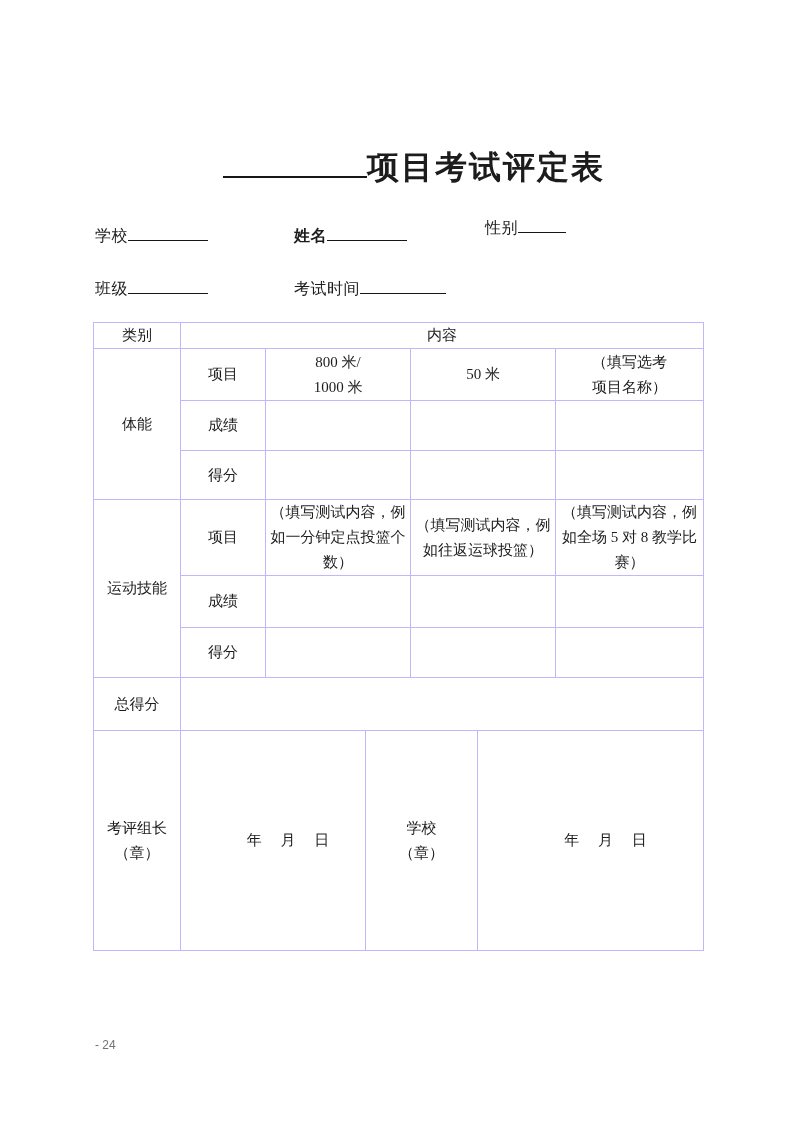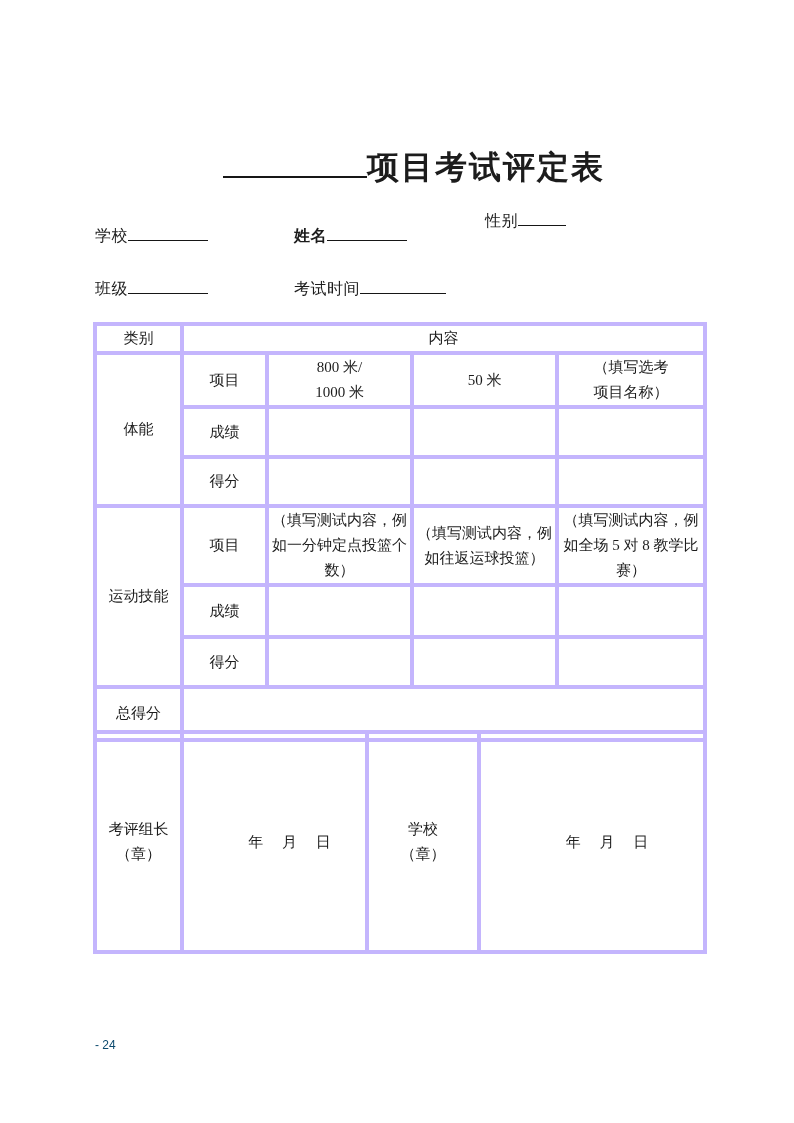--- a/index.html
+++ b/index.html
@@ -22,21 +22,21 @@
   .blank {
     display:inline-block; height:1em; border-bottom:1px solid #161616;
   }
   .w80 { width:80px; } .w48 { width:48px; } .w86 { width:86px; } .w78 { width:78px; }
   
   table.grid {
     position:absolute; left:93px; border-collapse:collapse; table-layout:fixed;
     font-size:15px;
   }
   table.grid td {
-    border:4px solid #c4b5fd; text-align:center; vertical-align:middle;
+    border:1px solid #c4b5fd; text-align:center; vertical-align:middle;
     padding:0; line-height:25px; overflow:hidden;
   }
   .t1 { top:322px; width:610px; }
   .t2 { top:730px; width:610px; }
   .r1 { height:26px; } .r2 { height:52px; } .r3 { height:50px; }
   .r4 { height:49px; } .r5 { height:76px; } .r6 { height:52px; }
   .r7 { height:50px; } .r8 { height:53px; } .r9 { height:220px; }
   td.pre { white-space:pre-line; }
   td.desc {
     text-align:justify; text-justify:inter-ideograph;
@@ -44,39 +44,39 @@
   }
   td.sig { line-height:31px; }
   td.date {
     vertical-align:bottom; text-align:right;
     padding:0 5px 32px 0; white-space:pre;
   }
   
   .footer {
     position:absolute; left:95px; top:1038px;
     font-family:"Liberation Sans","DejaVu Sans",sans-serif;
-    font-size:12px; color:#0c4a6e;
+    font-size:12px; color:#737373;
   }
 </style>
 </head>
 <body>
 
 <div class="page">
 
   <div class="title-row">
     <span class="title-blank"></span><span class="title-text">项目考试评定表</span>
   </div>
 
   <div class="field" style="left:95px; top:224px;">
     <span>学校</span><span class="blank w80"></span>
   </div>
   <div class="field" style="left:294px; top:224px;font-weight:bold;">
     <span>姓名</span><span class="blank w80"></span>
   </div>
-  <div class="field" style="left:485px; top:209px;">
+  <div class="field" style="left:485px; top:216px;">
     <span>性别</span><span class="blank w48"></span>
   </div>
 
   <div class="field" style="left:95px; top:277px;">
     <span>班级</span><span class="blank w80"></span>
   </div>
   <div class="field" style="left:294px; top:277px;">
     <span>考试时间</span><span class="blank w86"></span>
   </div>
 

